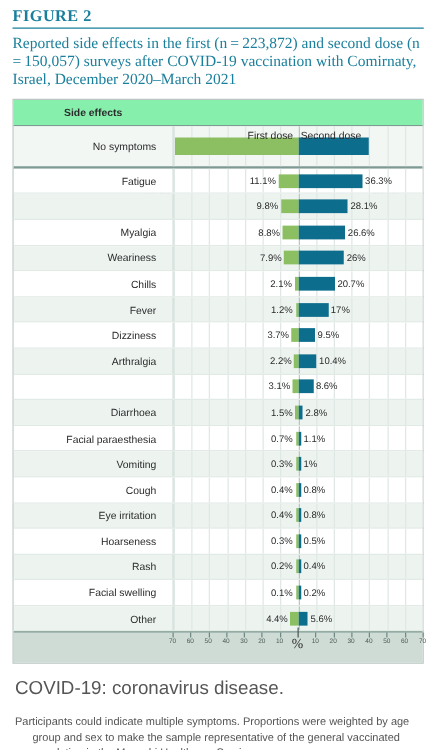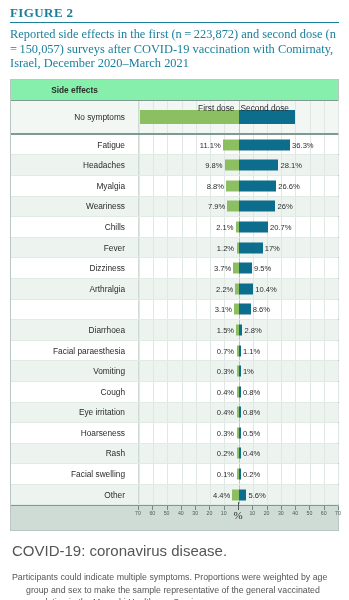--- a/index.html
+++ b/index.html
@@ -199,21 +199,20 @@
             <div class="grid" style="left: 0%;"></div>
             <div class="grid" style="left: 100%;"></div>
             <div class="axisline" style="left: 50%;"></div>
             <div class="bar left" style="right: 50%; width: 7.92857%; min-width: 2px;"></div>
             <div class="bar right" style="left: 50%; width: 25.9286%; min-width: 2px;"></div>
             <div class="val l" style="right: calc(57.9286% + 2px);">11.1%</div>
             <div class="val r" style="left: calc(75.9286% + 2px);">36.3%</div>
           </div>
         </div>
         <div class="row alt">
-          <div class="rowlabel">Headaches</div>
           <div class="plot">
             <div class="grid" style="left: 42.8571%;"></div>
             <div class="grid" style="left: 57.1429%;"></div>
             <div class="grid" style="left: 35.7143%;"></div>
             <div class="grid" style="left: 64.2857%;"></div>
             <div class="grid" style="left: 28.5714%;"></div>
             <div class="grid" style="left: 71.4286%;"></div>
             <div class="grid" style="left: 21.4286%;"></div>
             <div class="grid" style="left: 78.5714%;"></div>
             <div class="grid" style="left: 14.2857%;"></div>

